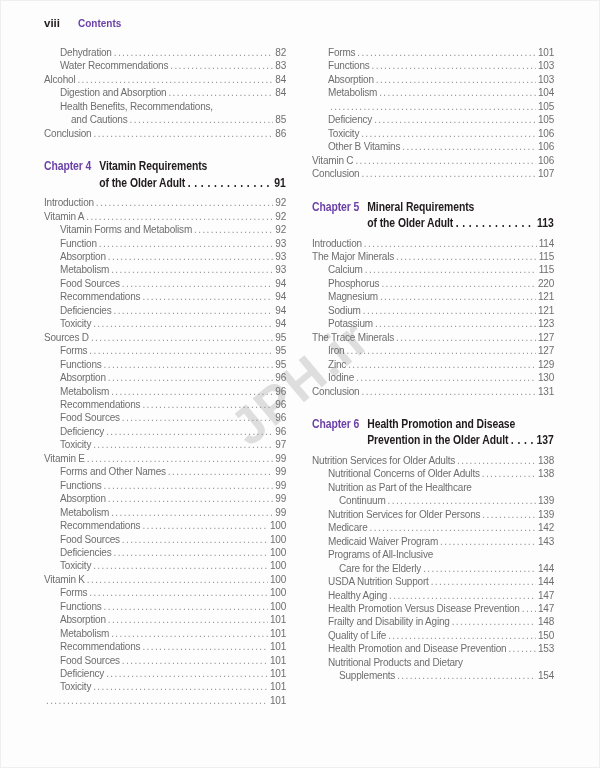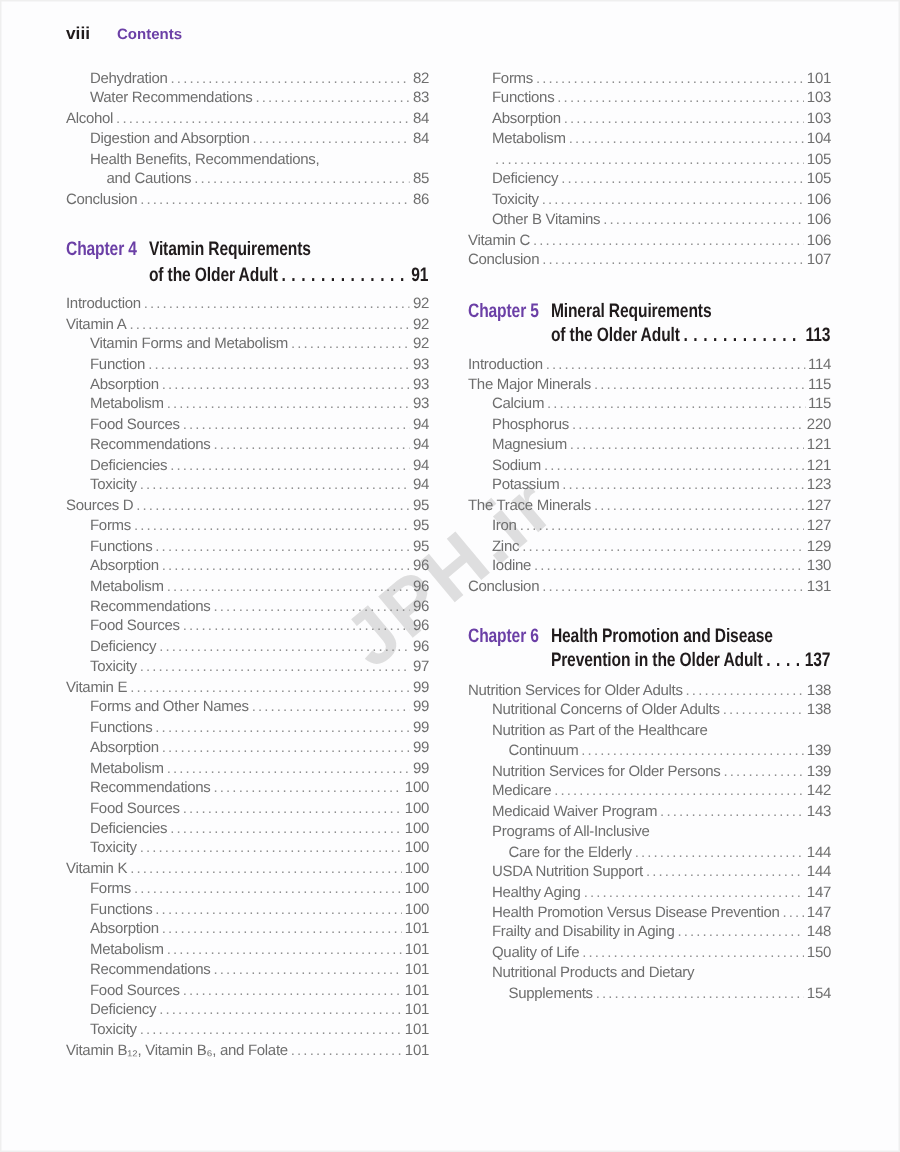--- a/index.html
+++ b/index.html
@@ -289,21 +289,20 @@
           <span class="lbl">Deficiency</span>
           <span class="leader"></span>
           <span class="pg">101</span>
         </div>
         <div class="row lvl2">
           <span class="lbl">Toxicity</span>
           <span class="leader"></span>
           <span class="pg">101</span>
         </div>
         <div class="row lvl1">
-          <span class="lbl">Vitamin B₁₂, Vitamin B₆, and Folate</span>
           <span class="leader"></span>
           <span class="pg">101</span>
         </div>
       </div>
     <div class="col">
         <div class="row lvl2">
           <span class="lbl">Forms</span>
           <span class="leader"></span>
           <span class="pg">101</span>
         </div>
@@ -493,20 +492,25 @@
           <span class="lbl">Frailty and Disability in Aging</span>
           <span class="leader"></span>
           <span class="pg">148</span>
         </div>
         <div class="row lvl2">
           <span class="lbl">Quality of Life</span>
           <span class="leader"></span>
           <span class="pg">150</span>
         </div>
         <div class="row lvl2">
+          <span class="lbl">Health Promotion and Disease Prevention</span>
+          <span class="leader"></span>
+          <span class="pg">153</span>
+        </div>
+        <div class="row lvl2">
           <span class="lbl">Nutritional Products and Dietary</span>
         </div>
         <div class="row cont">
           <span class="lbl">Supplements</span>
           <span class="leader"></span>
           <span class="pg">154</span>
         </div>
       </div>
   </div>
 </div>

